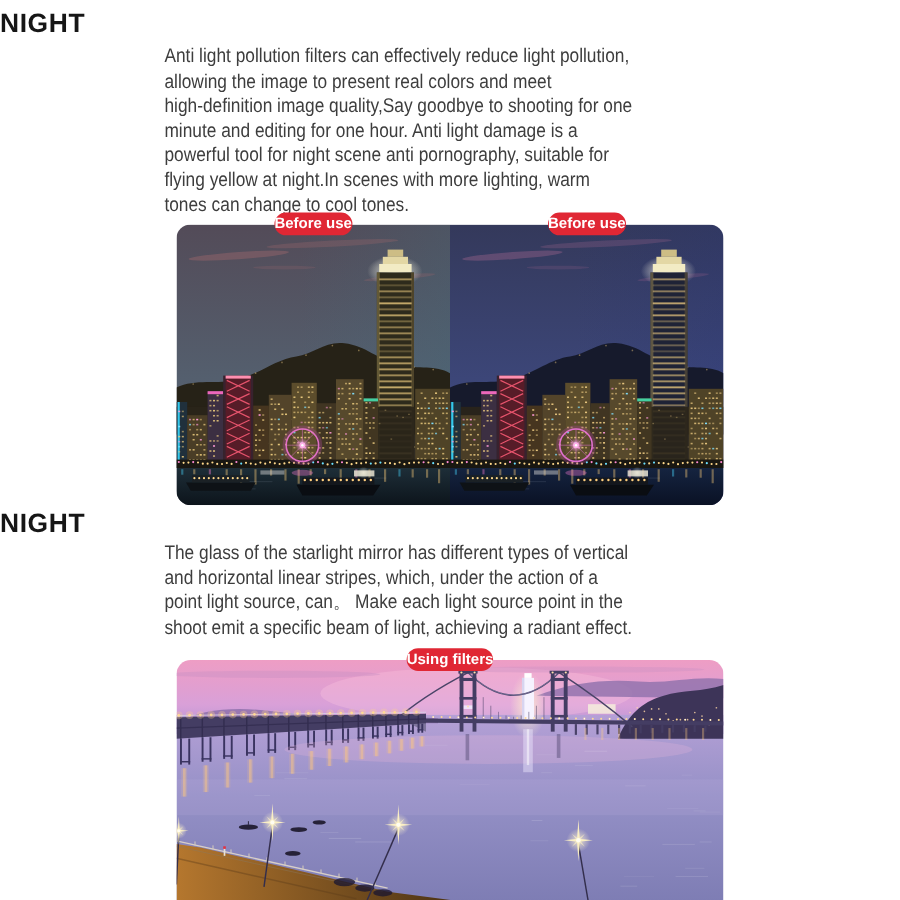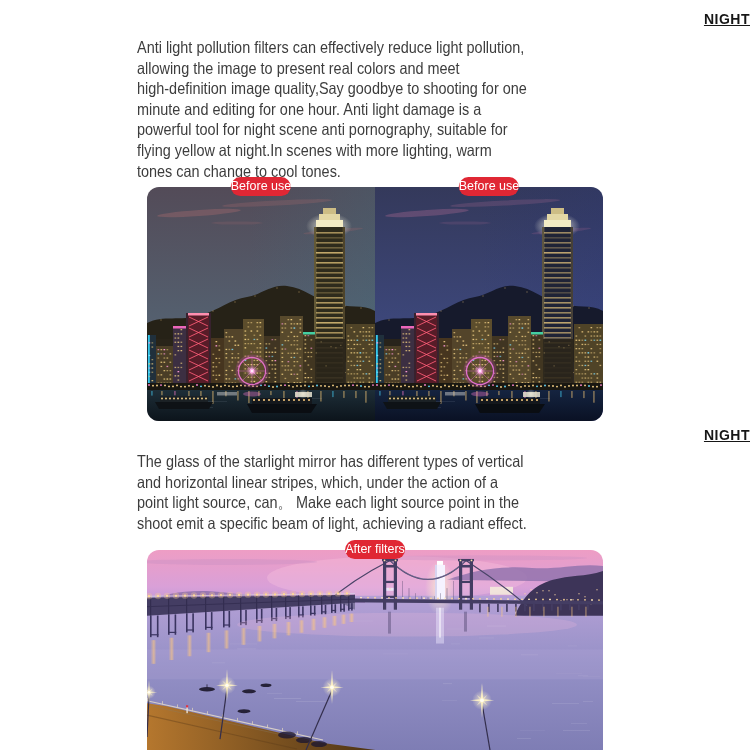--- a/index.html
+++ b/index.html
@@ -1,30 +1,30 @@
 <!DOCTYPE html>
 <html style="--badge-bg: #e02734; --badge-text: #ffffff; --heading: #161616; --body: #3d3d3d; --page-bg: #ffffff;"><head>
 <meta charset="utf-8">
 <style>
   html,body{margin:0;padding:0;background:#ffffff;}
   .page{position:relative;width:750px;height:750px;overflow:hidden;background:var(--page-bg,#fff);
         font-family:"Liberation Sans",sans-serif;}
-  .sec-title{margin:0;text-align:right;font-size:14px;font-weight:700;color:var(--heading,#161616);
-             letter-spacing:.5px;line-height:25px;text-decoration:underline;}
+  .sec-title{margin:0;text-align:left;font-size:22px;font-weight:700;color:var(--heading,#161616);
+             letter-spacing:.5px;line-height:25px;}
   #night-title{padding-top:7px;}
   #star-title{margin-top:2px;}
   .para{width:545px;margin:5px 0 0 137px;font-size:16.5px;line-height:20.6px;color:var(--body,#3d3d3d);
         white-space:pre-line;transform:scaleX(.875);transform-origin:left top;}
   #star-para{margin-top:3px;}
   .compare{position:relative;width:456px;height:234px;margin:6px auto 0;border-radius:12px;overflow:visible;}
   .compare-clip{width:456px;height:234px;border-radius:12px;overflow:hidden;display:flex;}
   .half{position:relative;width:228px;height:234px;}
   .half svg{display:block;width:228px;height:234px;}
   .badge{position:absolute;top:0;left:50%;transform:translate(-50%,-52%);z-index:3;
-         background:var(--badge-bg,#e02734);color:var(--badge-text,#fff);font-size:12.5px;font-weight:400;
+         background:var(--badge-bg,#e02734);color:var(--badge-text,#fff);font-size:12.5px;font-weight:700;
          line-height:19px;padding:0 0;border-radius:11px;white-space:nowrap;}
   .filter-img{position:relative;width:456px;height:201px;margin:16px auto 0;}
   .filter-clip{width:456px;height:201px;border-radius:12px 12px 0 0;overflow:hidden;}
   .filter-img svg{display:block;width:456px;height:201px;}
 </style>
 </head>
 <body>
 
 <div class="page">
 
@@ -1820,17 +1820,17 @@
       <polygon points="322.9,151 335,149.79 347.1,151 335,152.21"></polygon>
       <g transform="rotate(45 335 151)" opacity="0.7">
        <polygon points="335,143.3 335.968,151 335,158.7 334.032,151"></polygon>
        <polygon points="327.3,151 335,150.032 342.7,151 335,151.968"></polygon>
       </g>
               </g>
      <circle cx="335" cy="151" r="1.87" fill="#fffdf2"></circle>
             </g>
           </svg>
       </div>
-      <span class="badge">After filters</span>
+      <span class="badge">Using filters</span>
     </div>
   </section>
 
 </div>
 
 </body></html>

